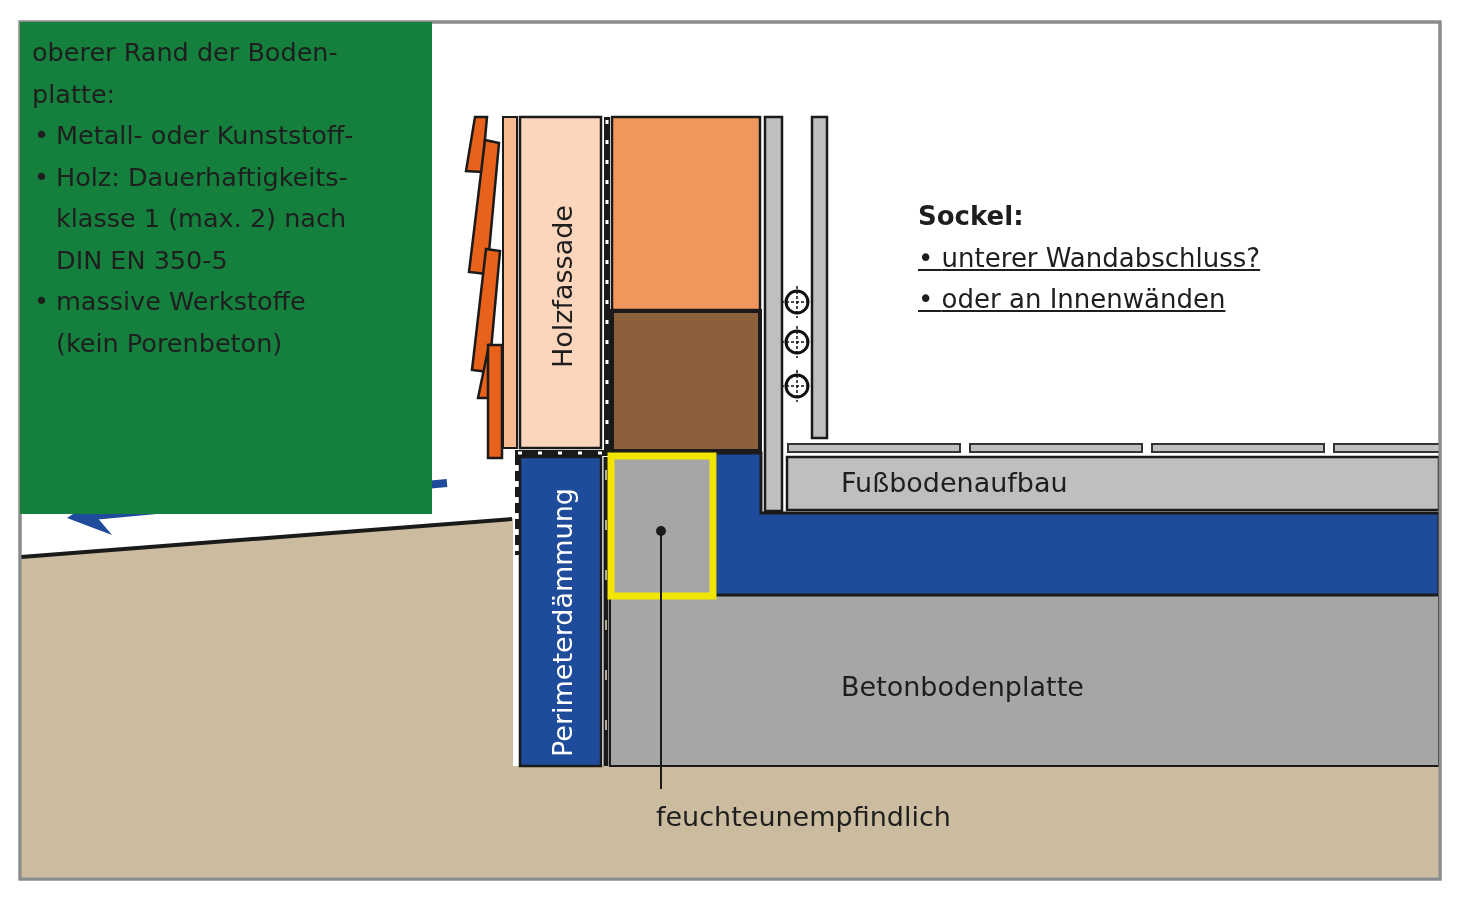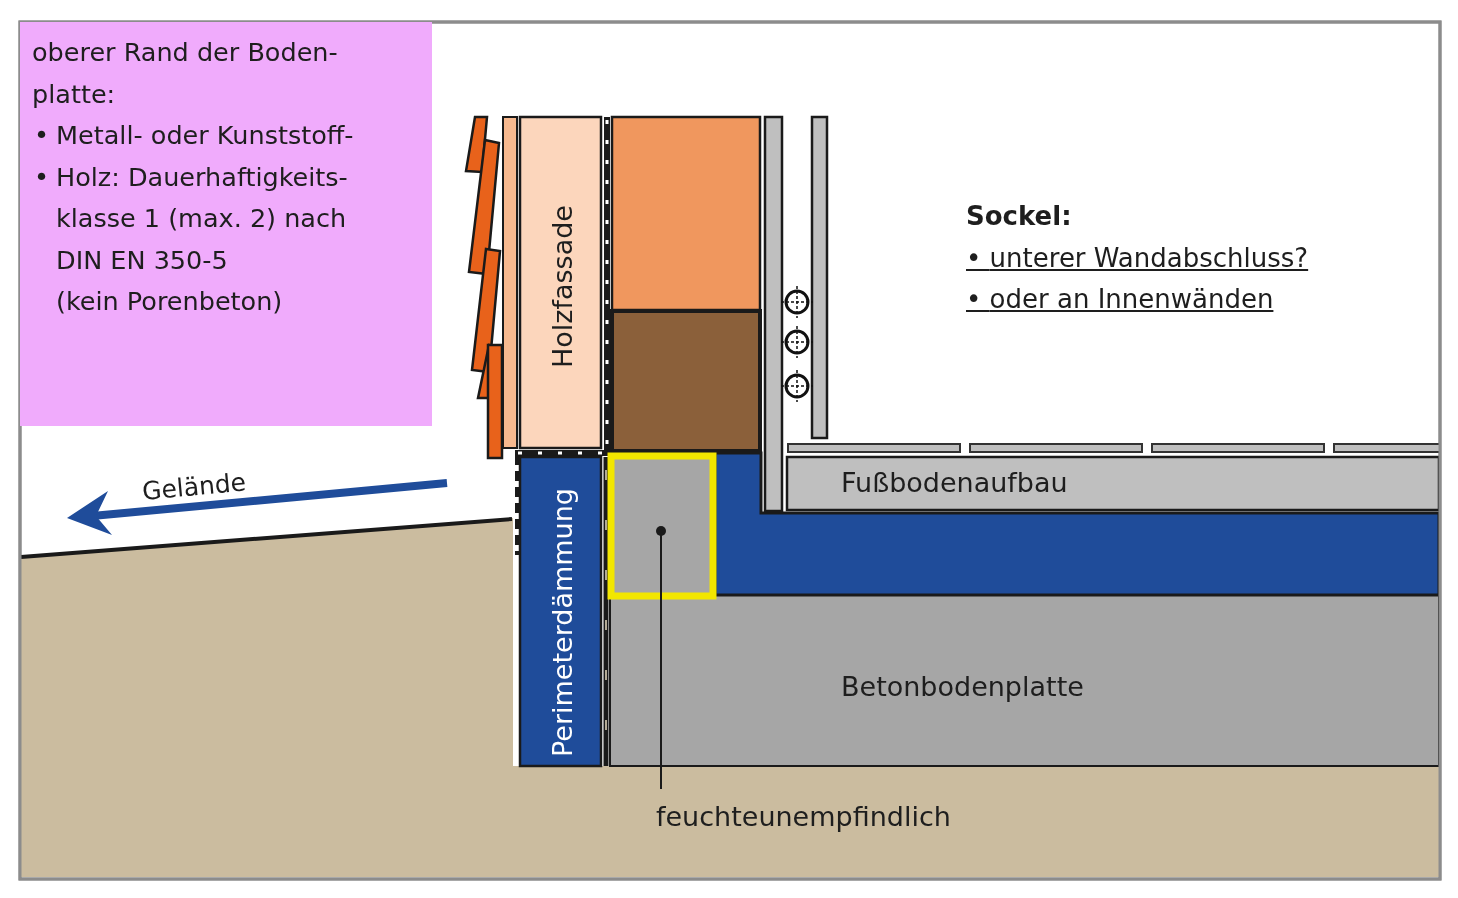--- a/index.html
+++ b/index.html
@@ -1,23 +1,23 @@
 <!DOCTYPE html>
 <html><head>
 <meta charset="utf-8">
 <style>
   html, body { margin:0; padding:0; background:#ffffff; }
   body { width:1458px; height:898px; position:relative; overflow:hidden; font-family:"DejaVu Sans", sans-serif; }
   #diagram { position:absolute; left:0; top:0; }
   .note { position:absolute; color:#1e1e1e; font-family:"DejaVu Sans", sans-serif; }
-  #left-note { left:20px; top:22px; width:412px; height:404px; background:#f0abfc; box-sizing:border-box; padding:10px 0 0 12px; font-size:25.5px; line-height:41.5px; }
+  #left-note { left:20px; top:22px; width:412px; height:492px; background:#15803d; box-sizing:border-box; padding:10px 0 0 12px; font-size:25.5px; line-height:41.5px; }
   #left-note .ln { white-space:nowrap; }
   #left-note .bl { position:relative; padding-left:24px; white-space:nowrap; }
   #left-note .bl.first::before { content:"•"; position:absolute; left:2px; }
-  #sockel-note { left:918px; top:196px; font-size:26px; line-height:41.5px;margin-left:48px; }
+  #sockel-note { left:918px; top:196px; font-size:26px; line-height:41.5px; }
   #sockel-note .title { font-weight:bold; }
   #sockel-note .bl { white-space:nowrap;text-decoration:underline; }
   #sockel-note .bl::before { content:"• "; }
   svg text { font-family:"DejaVu Sans", sans-serif; }
 </style>
 </head>
 <body>
 
 <svg id="diagram" width="1458" height="898" viewBox="0 0 1458 898" xmlns="http://www.w3.org/2000/svg">
 
@@ -104,20 +104,21 @@
   <rect x="20" y="22" width="1420" height="857" fill="none" stroke="#8c8c8c" stroke-width="3"></rect>
 </svg>
 
 <div id="left-note" class="note">
   <div class="ln">oberer Rand der Boden-</div>
   <div class="ln">platte:</div>
   <div class="bl first">Metall- oder Kunststoff-</div>
   <div class="bl first">Holz: Dauerhaftigkeits-</div>
   <div class="bl">klasse 1 (max. 2) nach</div>
   <div class="bl">DIN EN 350-5</div>
+  <div class="bl first">massive Werkstoffe</div>
   <div class="bl">(kein Porenbeton)</div>
 </div>
 
 <div id="sockel-note" class="note">
   <div class="title">Sockel:</div>
   <div class="bl">unterer Wandabschluss?</div>
   <div class="bl">oder an Innenwänden</div>
 </div>
 
 </body></html>

